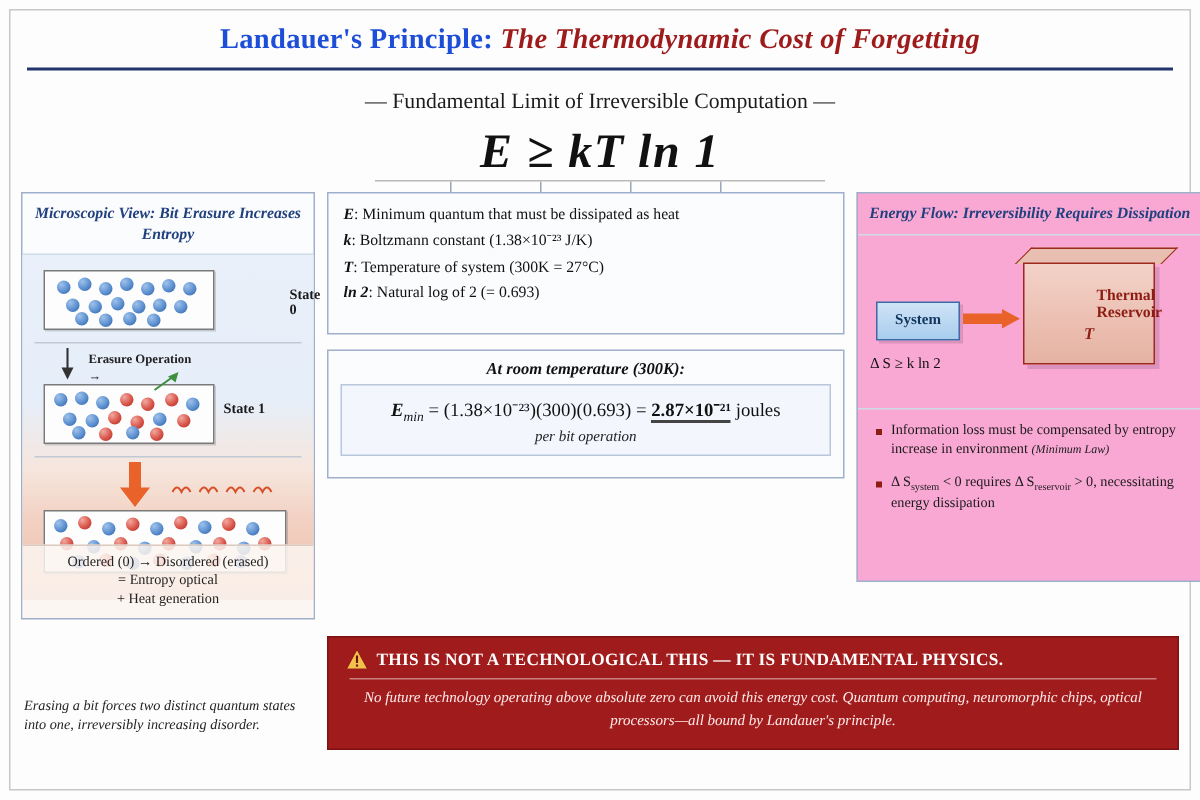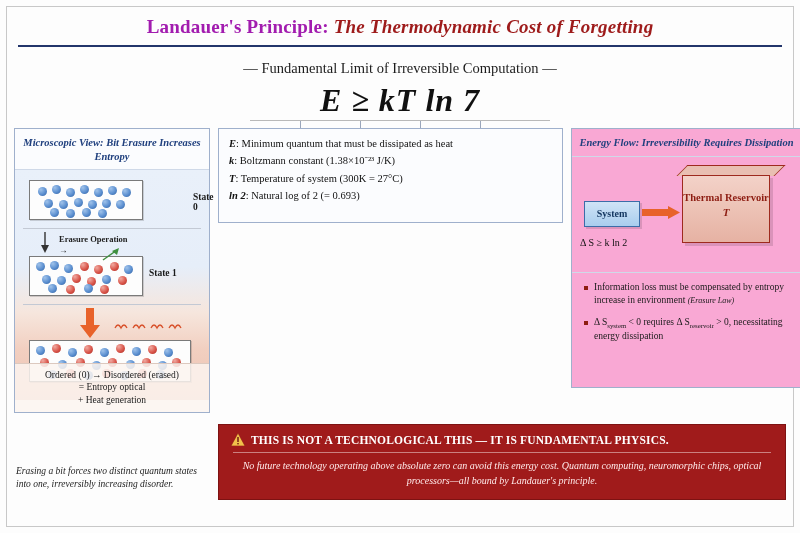--- a/index.html
+++ b/index.html
@@ -33,21 +33,21 @@
   .title {
     position: absolute;
     top: 16px;
     left: 0;
     width: 800px;
     text-align: center;
     font-size: 19px;
     letter-spacing: .2px;
   }
   .title .t1 {
-    color: #a21caf;
+    color: #1d4ed8;
     font-weight: bold;
   }
   .title .t2 {
     color: #9e1b1b;
     font-style: italic;
     font-weight: bold;
   }
   .title-rule {
     position: absolute;
     top: 45px;
@@ -288,20 +288,21 @@
     border: 1px solid #9e2a1e;
     background: linear-gradient(to bottom, #f3d2c8, #e6b2a3);
     box-shadow: 3px 3px 0 rgba(0,0,0,.12);
     text-align: center;
     color: #8d1d12;
   }
   .res-box .l1 {
     font-size: 10.5px;
     font-weight: bold;
     margin-top: 16px;
+    margin-left: 48px;
   }
   .res-box .l2 {
     font-size: 11px;
     font-weight: bold;
     font-style: italic;
     margin-top: 3px;
   }
   .res-top {
     position: absolute;
     left: 110px;
@@ -398,21 +399,21 @@
 <div class="page">
   <div class="outer-border"></div>
 
   <div class="title">
     <span class="t1">Landauer's Principle:</span>
     <span class="t2">The Thermodynamic Cost of Forgetting</span>
   </div>
   <div class="title-rule"></div>
   <div class="subtitle">— Fundamental Limit of Irreversible Computation —</div>
 
-  <div class="equation">E ≥ kT ln 7</div>
+  <div class="equation">E ≥ kT ln 1</div>
   <div class="eq-rule"></div>
   <div class="tick" style="left:300px; top:121px; height:8px;"></div>
   <div class="tick" style="left:360px; top:121px; height:8px;"></div>
   <div class="tick" style="left:420px; top:121px; height:8px;"></div>
   <div class="tick" style="left:480px; top:121px; height:8px;"></div>
 
   <div class="panel left-panel">
     <div class="left-head">Microscopic View: Bit Erasure Increases Entropy</div>
 
     <div class="gradient-body">
@@ -530,38 +531,47 @@
       <b>k</b><span>: Boltzmann constant (1.38×10⁻²³ J/K)</span>
     </div>
     <div class="def-row">
       <b>T</b><span>: Temperature of system (300K = 27°C)</span>
     </div>
     <div class="def-row">
       <b>ln 2</b><span>: Natural log of 2 (= 0.693)</span>
     </div>
   </div>
 
+  <div class="panel mid-panel2">
+    <div class="mid2-title">At room temperature (300K):</div>
+    <div class="mid2-inner">
+      <div class="mid2-eq">
+        <i><b>E</b><sub>min</sub></i><span> = (1.38×10⁻²³)(300)(0.693) = </span><span class="res">2.87×10⁻²¹</span><span> joules</span>
+      </div>
+      <div class="mid2-sub">per bit operation</div>
+    </div>
+  </div>
 
   <div class="panel right-panel">
     <div class="right-head">Energy Flow: Irreversibility Requires Dissipation</div>
     <div class="flow-area">
       <div class="sys-box">System</div>
       <div class="res-top"></div>
       <div class="res-box">
         <div class="l1">Thermal Reservoir</div>
         <div class="l2">T</div>
       </div>
       <svg class="flow-arrow" viewBox="0 0 38 13">
         <polygon points="0,3 26,3 26,0 38,6.5 26,13 26,10 0,10" fill="#e8622a"></polygon>
       </svg>
       <div class="ds-label">Δ S ≥ k ln 2</div>
     </div>
     <div class="bullets">
       <div class="bullet">
-        <span>Information loss must be compensated by entropy increase in environment </span><span class="small">(Erasure Law)</span>
+        <span>Information loss must be compensated by entropy increase in environment </span><span class="small">(Minimum Law)</span>
       </div>
       <div class="bullet">
         <span>Δ S</span><sub>system</sub><span> &lt; 0 requires Δ S</span><sub>reservoir</sub><span> &gt; 0, necessitating energy dissipation</span>
       </div>
     </div>
   </div>
 
   <div class="warn">
     <div class="warn-head">
       <span class="warn-icon">

